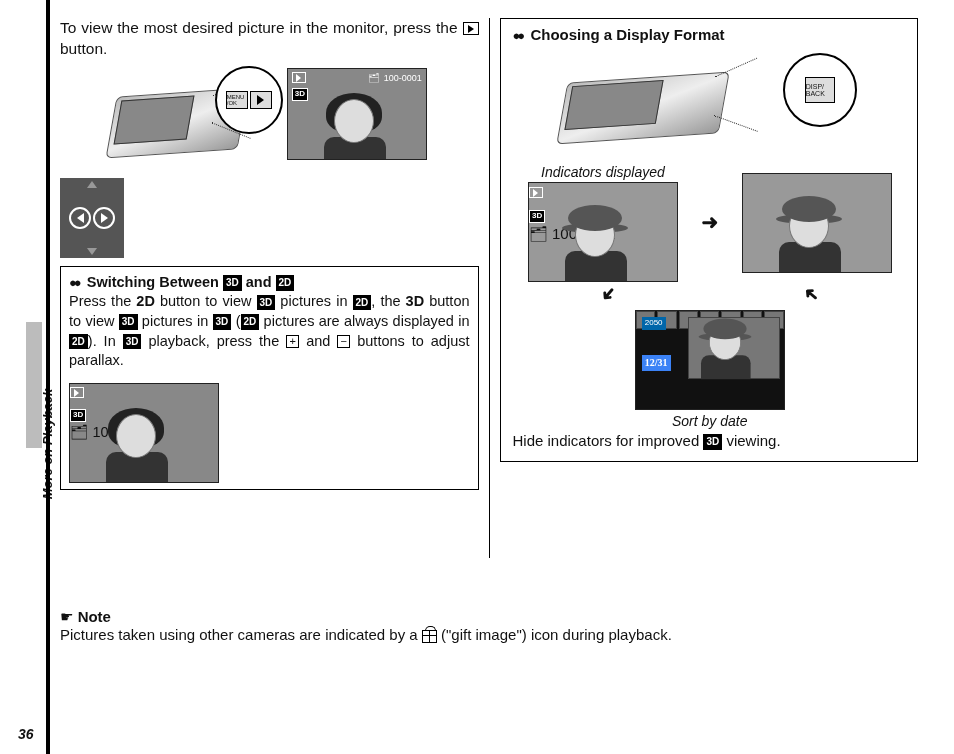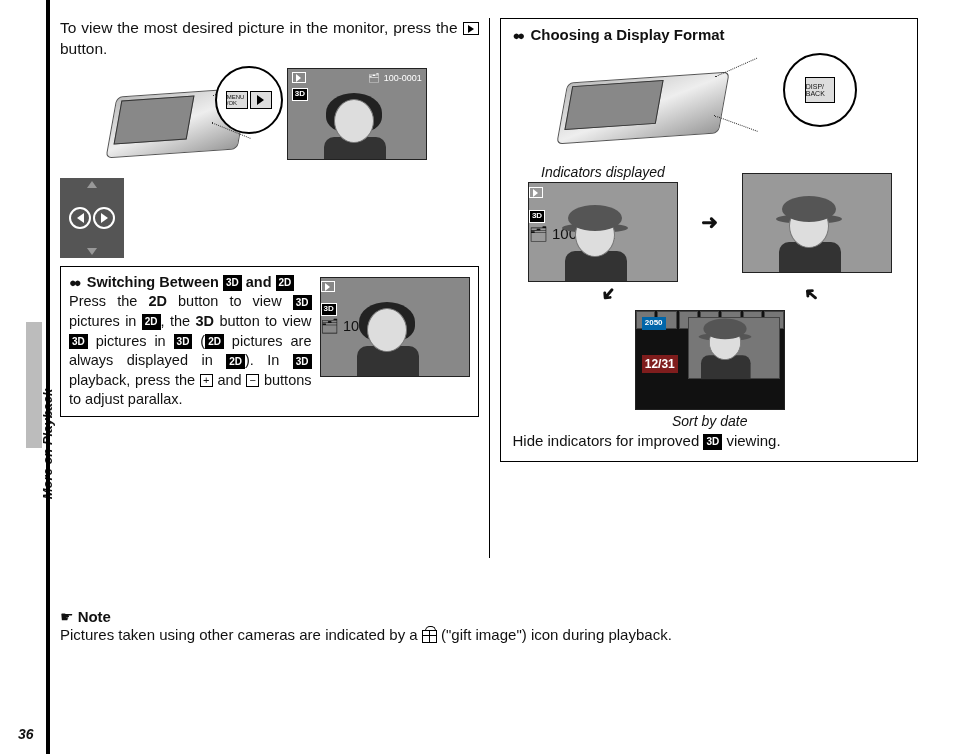--- a/index.html
+++ b/index.html
@@ -88,50 +88,50 @@
   .badge-3d-inv { display:inline-block; border:1px solid #000; font-size:10px; padding:0 2px; font-weight:bold; background:#000; color:#fff; vertical-align:middle;}
   .person {
     position:absolute; left:36px; top:24px; width:62px; height:68px;
   }
   .face { width:40px; height:44px; border-radius:50%; background:#ddd; border:1px solid #777; position:absolute; left:10px; top:6px;}
   .hair { width:56px; height:40px; border-radius:50% 50% 40% 40%; background:#222; position:absolute; left:2px; top:0;}
   .body { width:62px; height:30px; background:#333; border-radius:10px 10px 0 0; position:absolute; top:44px; left:0;}
   .hat { width:54px; height:26px; border-radius:50%; background:#555; position:absolute; left:3px; top:-2px;}
   .hat-brim { width:66px; height:10px; border-radius:50%; background:#555; position:absolute; left:-3px; top:16px;}
   .box {
-    border: 1px solid #000; padding: 6px 8px; font-size: 14.5px; line-height:1.35;
+    border: 1px solid #000; padding: 6px 8px; font-size: 14.5px; line-height:1.35;flex-direction:column;
   }
   .box.note-left { display:flex; gap:8px; }
   .box .box-text { flex:1; text-align:justify; }
   .box .box-lcd { width:150px; height:100px; border:1.5px solid #222; background:#888; position:relative; overflow:hidden; margin-top:4px;}
   .bullets-icon { font-size: 13px; letter-spacing:-3px; margin-right:4px; }
   .selector-wrap { display:flex; gap:14px; }
   .selector-square {
     width: 64px; height: 80px; background:#555; display:flex; align-items:center; justify-content:center; position:relative; flex:0 0 auto;
   }
   .sel-circle { width:22px; height:22px; border:2px solid #fff; border-radius:50%; display:flex; align-items:center; justify-content:center; margin:0 1px; }
   .tri-l { width:0;height:0;border-right:7px solid #fff;border-top:5px solid transparent;border-bottom:5px solid transparent;}
   .tri-r { width:0;height:0;border-left:7px solid #fff;border-top:5px solid transparent;border-bottom:5px solid transparent;}
   .tri-u { position:absolute; top:3px; width:0;height:0;border-bottom:7px solid #999;border-left:5px solid transparent;border-right:5px solid transparent;}
   .tri-d { position:absolute; bottom:3px; width:0;height:0;border-top:7px solid #999;border-left:5px solid transparent;border-right:5px solid transparent;}
   .right-box { border:1px solid #000; padding:6px 10px 10px 12px; font-size:15px; line-height:1.35; position:relative; }
   .ind-label { font-style: italic; font-size: 14px; text-align:center; }
   .flow { position:relative; margin-top:8px;}
-  .flow-row { display:flex; justify-content:flex-end; align-items:center; gap:8px; }
+  .flow-row { display:flex; justify-content:space-between; align-items:center; gap:8px; }
   .thumb {
     width: 150px; height: 100px; border:1.5px solid #222; background:#999; position:relative; overflow:hidden;
   }
   .thumb.grid-thumb { background:#111; }
   .arrow { font-size:20px; font-weight:bold; }
   .grid-cell { position:absolute; border:1px solid #444; background:#777; }
   .grid-main { left:52px; top:6px; width:92px; height:62px;}
   .grid-strip { left:4px; bottom:4px; right:4px; height:18px; display:flex; gap:2px;}
   .strip-item { flex:1; background:#777; border:1px solid #444;}
-  .year-box { position:absolute; left:6px; top:6px; background:#06a; color:#fff; font-size:8px; padding:1px 3px; font-weight:bold;}
-  .date-box { position:absolute; left:6px; top:44px; background:#7f1d1d; color:#fff; font-size:12px; padding:1px 3px; font-weight:bold;}
+  .year-box { position:absolute; left:6px; top:6px; background:#06a; color:#fff; font-size:8px; padding:1px 3px; font-weight:normal;}
+  .date-box { position:absolute; left:6px; top:44px; background:#3b82f6; color:#fff; font-size:10px; padding:1px 3px; font-weight:bold;font-family:Liberation Serif, serif;}
   .arw-diag { position:absolute; font-size:18px; font-weight:bold;}
   .sidebar-tab {
     position:absolute; left:26px; top:322px; width:16px; height:126px;
     background:#bcbcbc;
   }
   .sidebar-text {
     position:absolute; left:27px; top:370px;
     font-size:13px; font-weight:800; font-style:italic;
     transform: rotate(-90deg); transform-origin: left top; white-space:nowrap;
     width: 160px; text-align:center; left: 40px; top: 524px;

